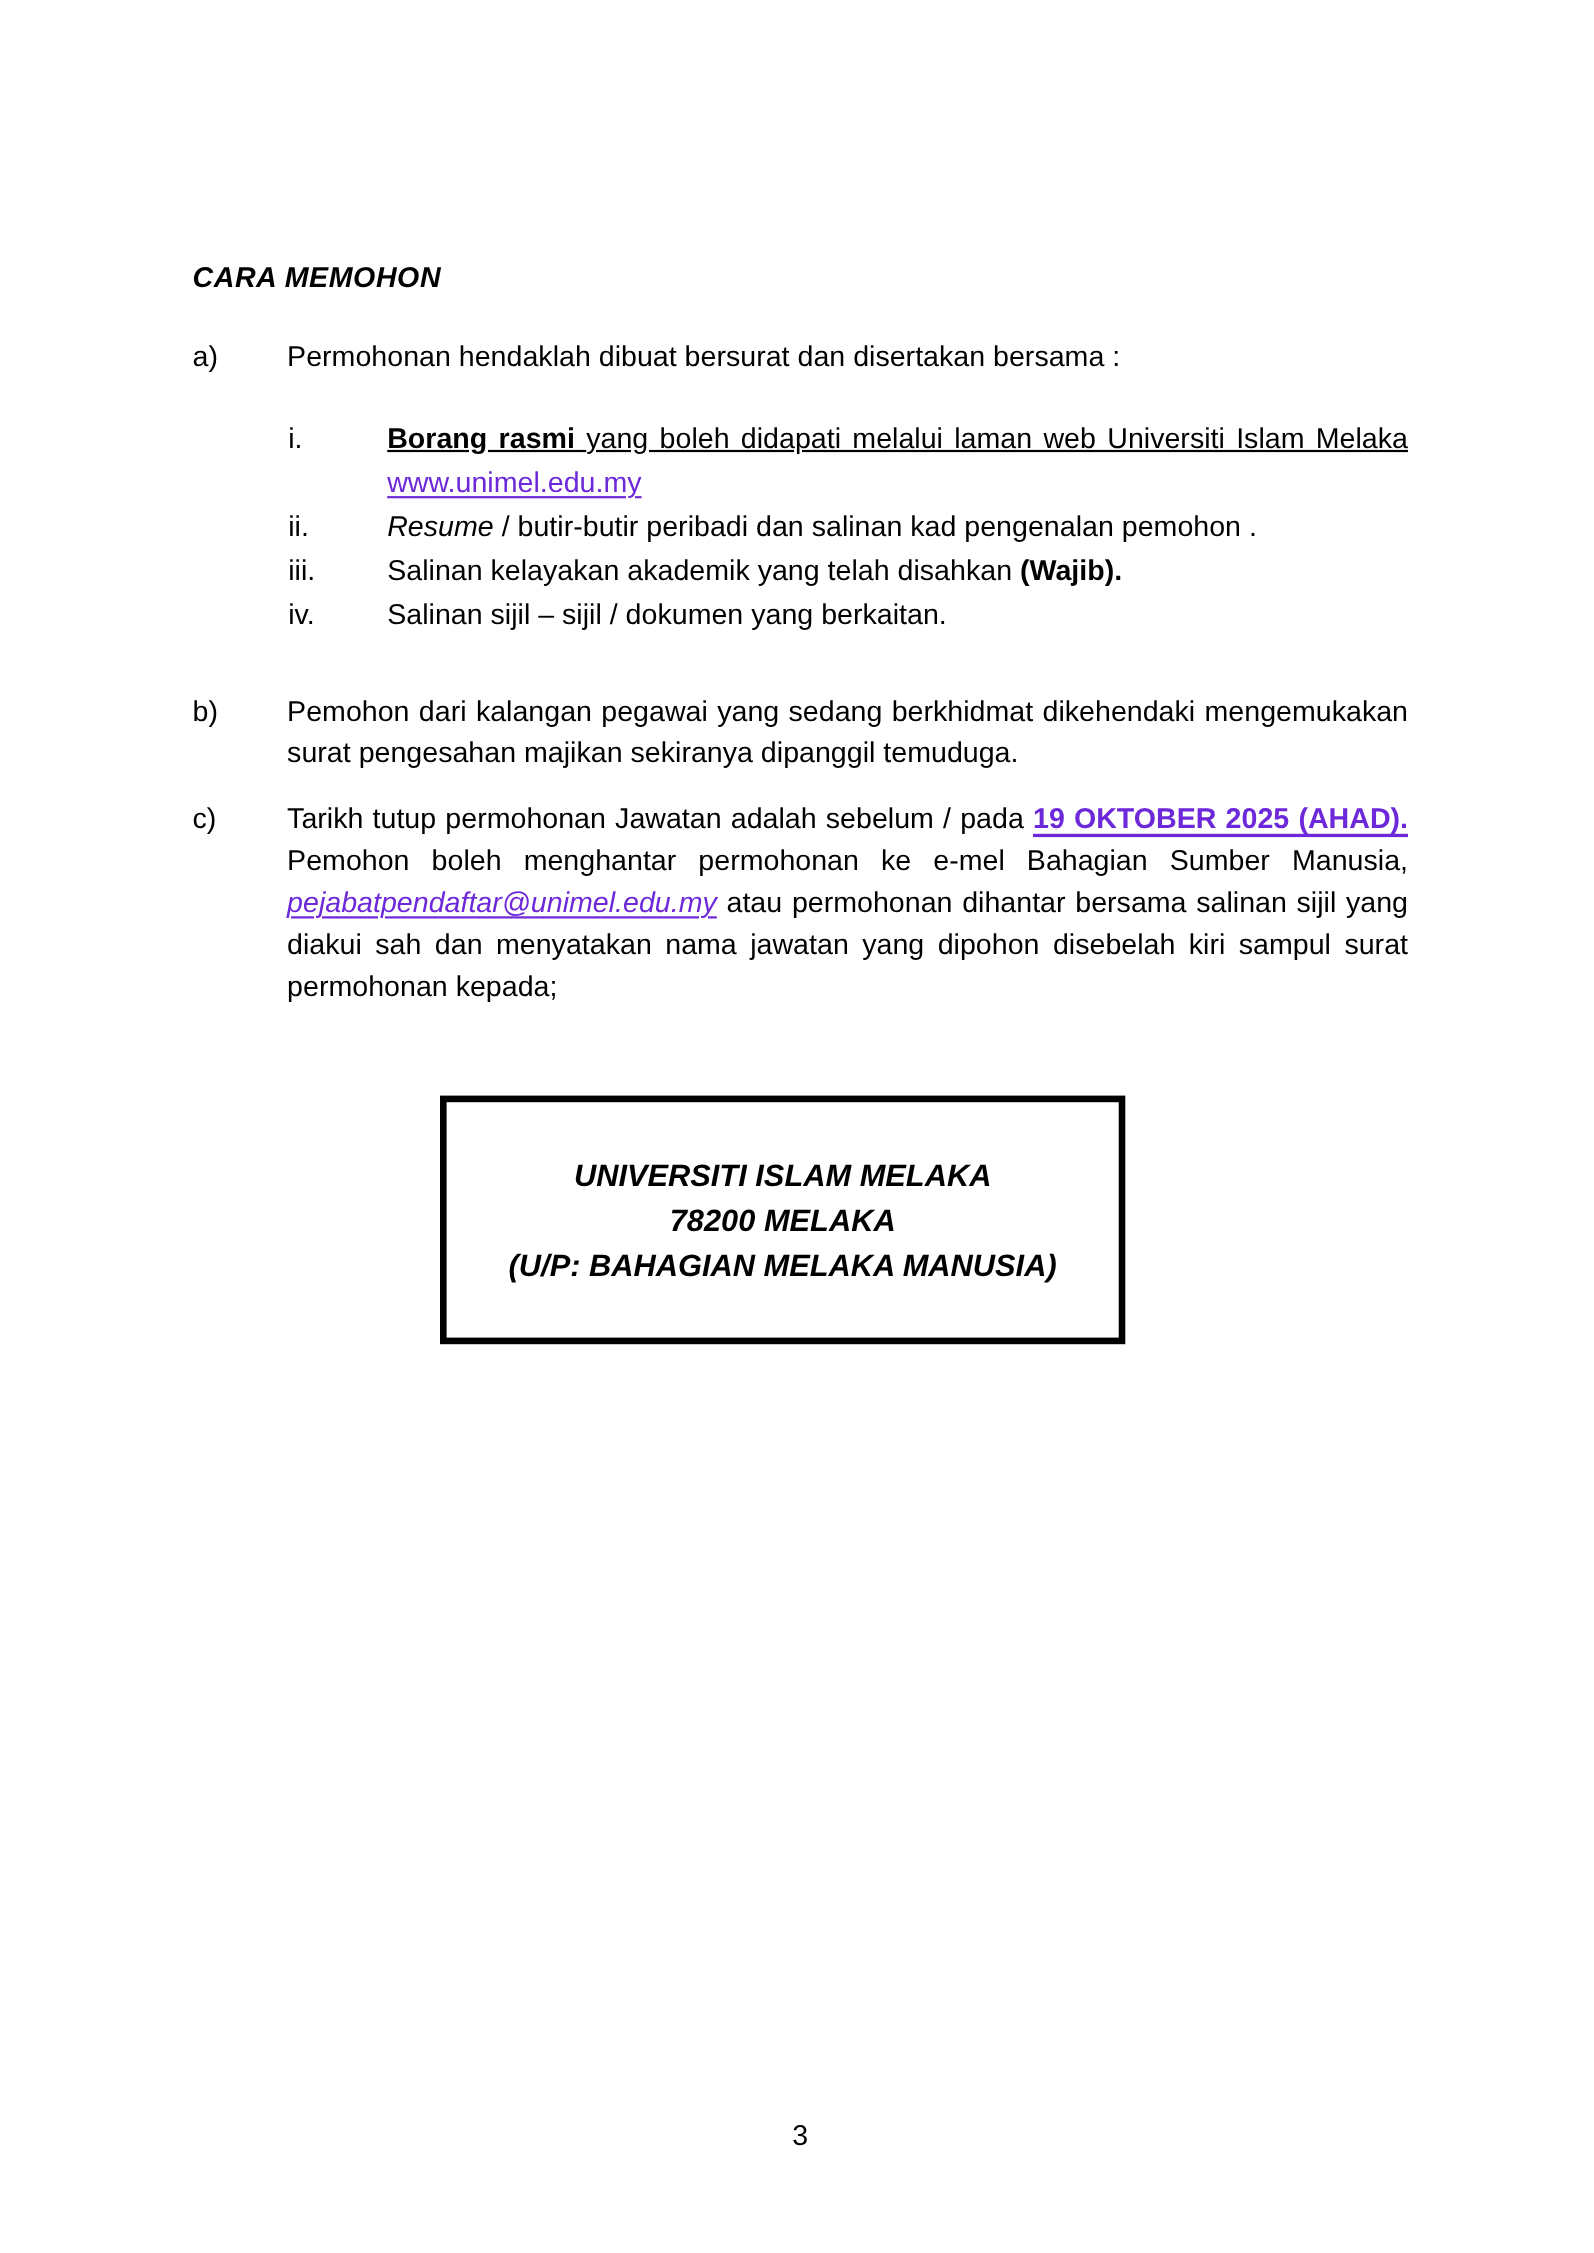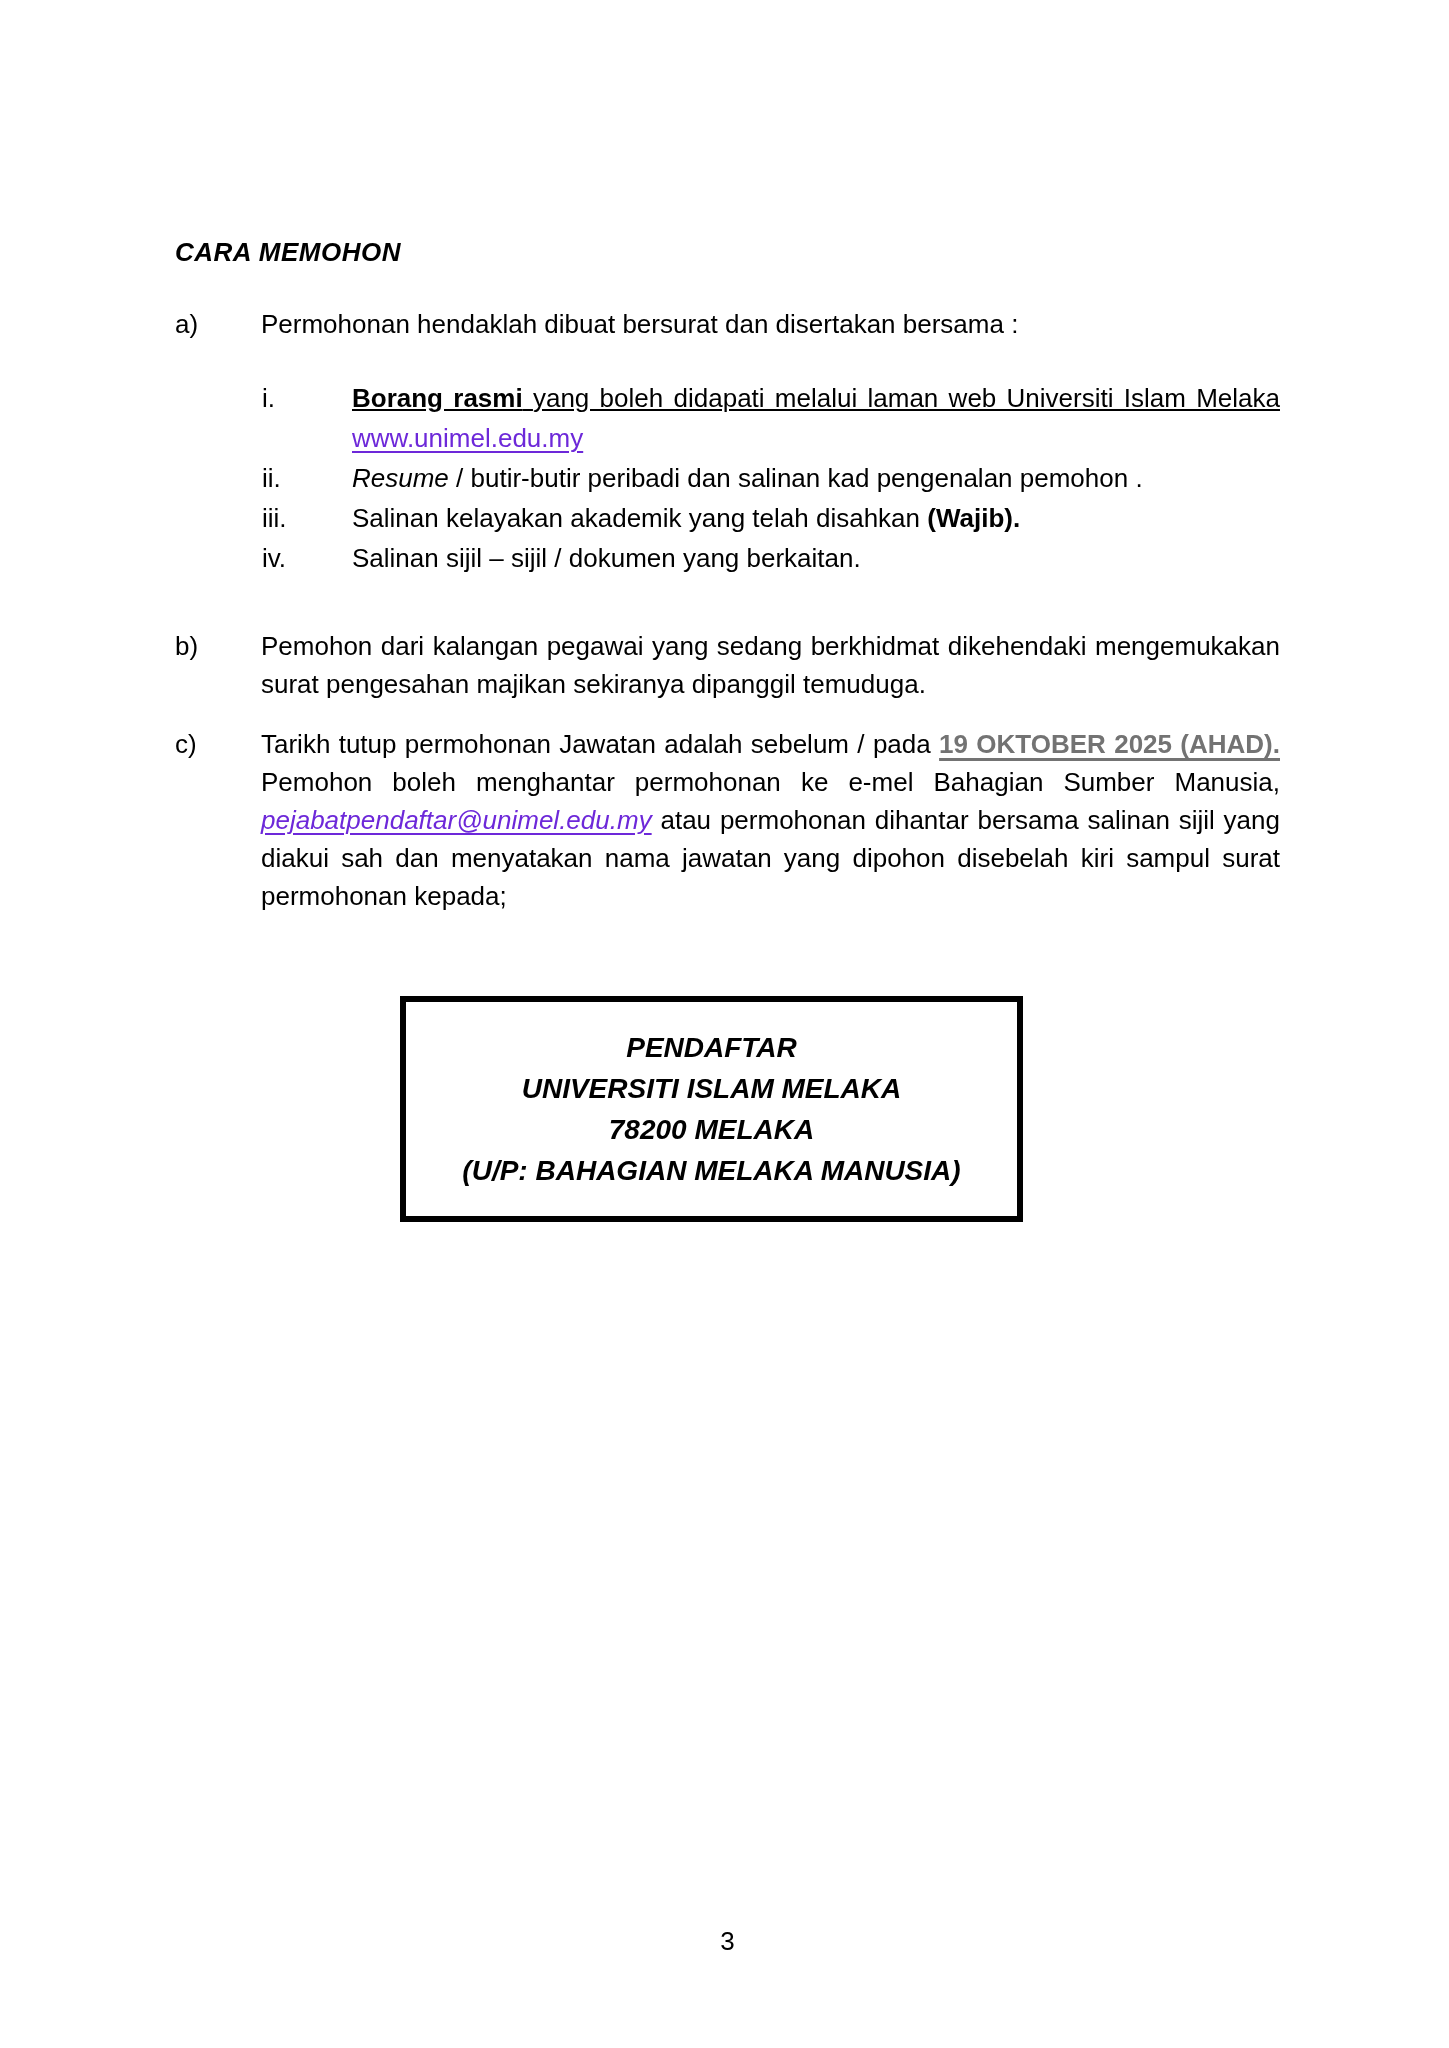--- a/index.html
+++ b/index.html
@@ -43,21 +43,21 @@
   .i { font-style: italic; margin-top: 32px; }
 
   .link-blue {
     color: #6d28d9;
     text-decoration: underline;
     text-decoration-thickness: 2px;
     text-underline-offset: 4px;
     cursor: pointer;
   }
   .deadline {
-    color: #737373;
+    color: #6d28d9;
     font-weight: bold;
     text-decoration: underline;
     text-decoration-thickness: 3px;
     text-underline-offset: 5px;
   }
 
   .address-box {
     position: absolute;
     left: 400px;
     top: 996px;
@@ -141,21 +141,20 @@
     <div class="pbody">
       <span>Tarikh tutup permohonan Jawatan adalah sebelum / pada</span>
       <span class="deadline">19 OKTOBER 2025 (AHAD).</span>
       <span>Pemohon boleh menghantar permohonan ke e-mel Bahagian Sumber Manusia,</span>
       <span class="link-blue i">pejabatpendaftar@unimel.edu.my</span>
       <span>atau permohonan dihantar bersama salinan sijil yang diakui sah dan menyatakan nama jawatan yang dipohon disebelah kiri sampul surat permohonan kepada;</span>
     </div>
   </div>
 
   <div class="address-box">
-    <div>PENDAFTAR</div>
     <div>UNIVERSITI ISLAM MELAKA</div>
     <div>78200 MELAKA</div>
     <div>(U/P: BAHAGIAN MELAKA MANUSIA)</div>
   </div>
 
   <div class="block page-num">3</div>
 
 </div>
 
 </body></html>

